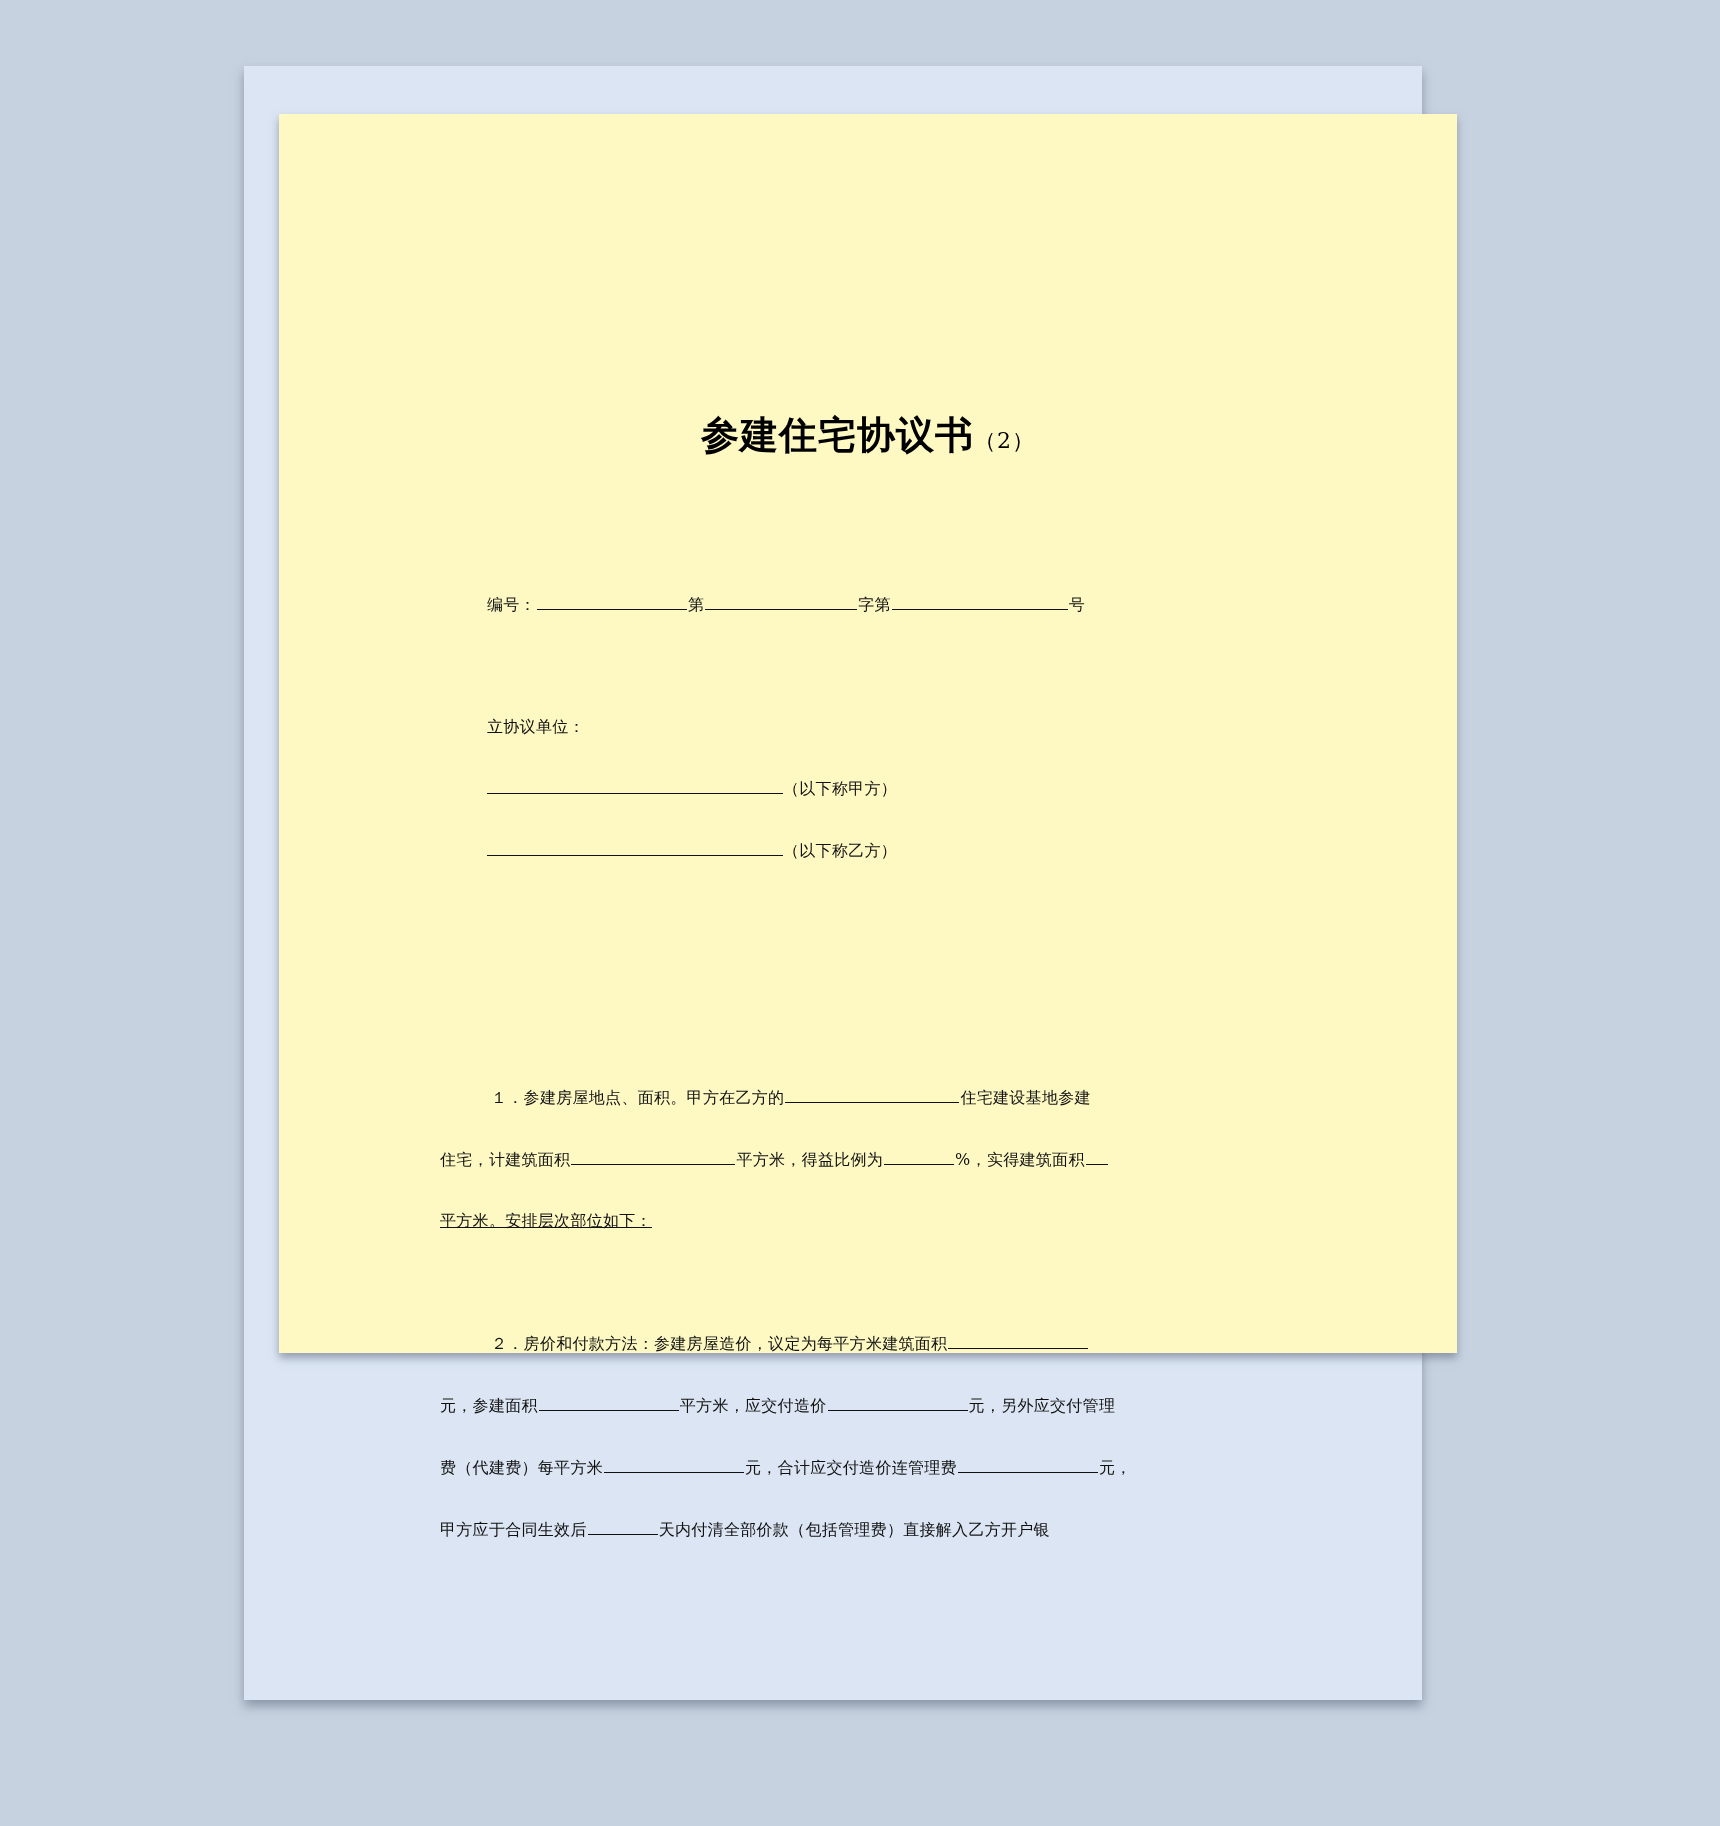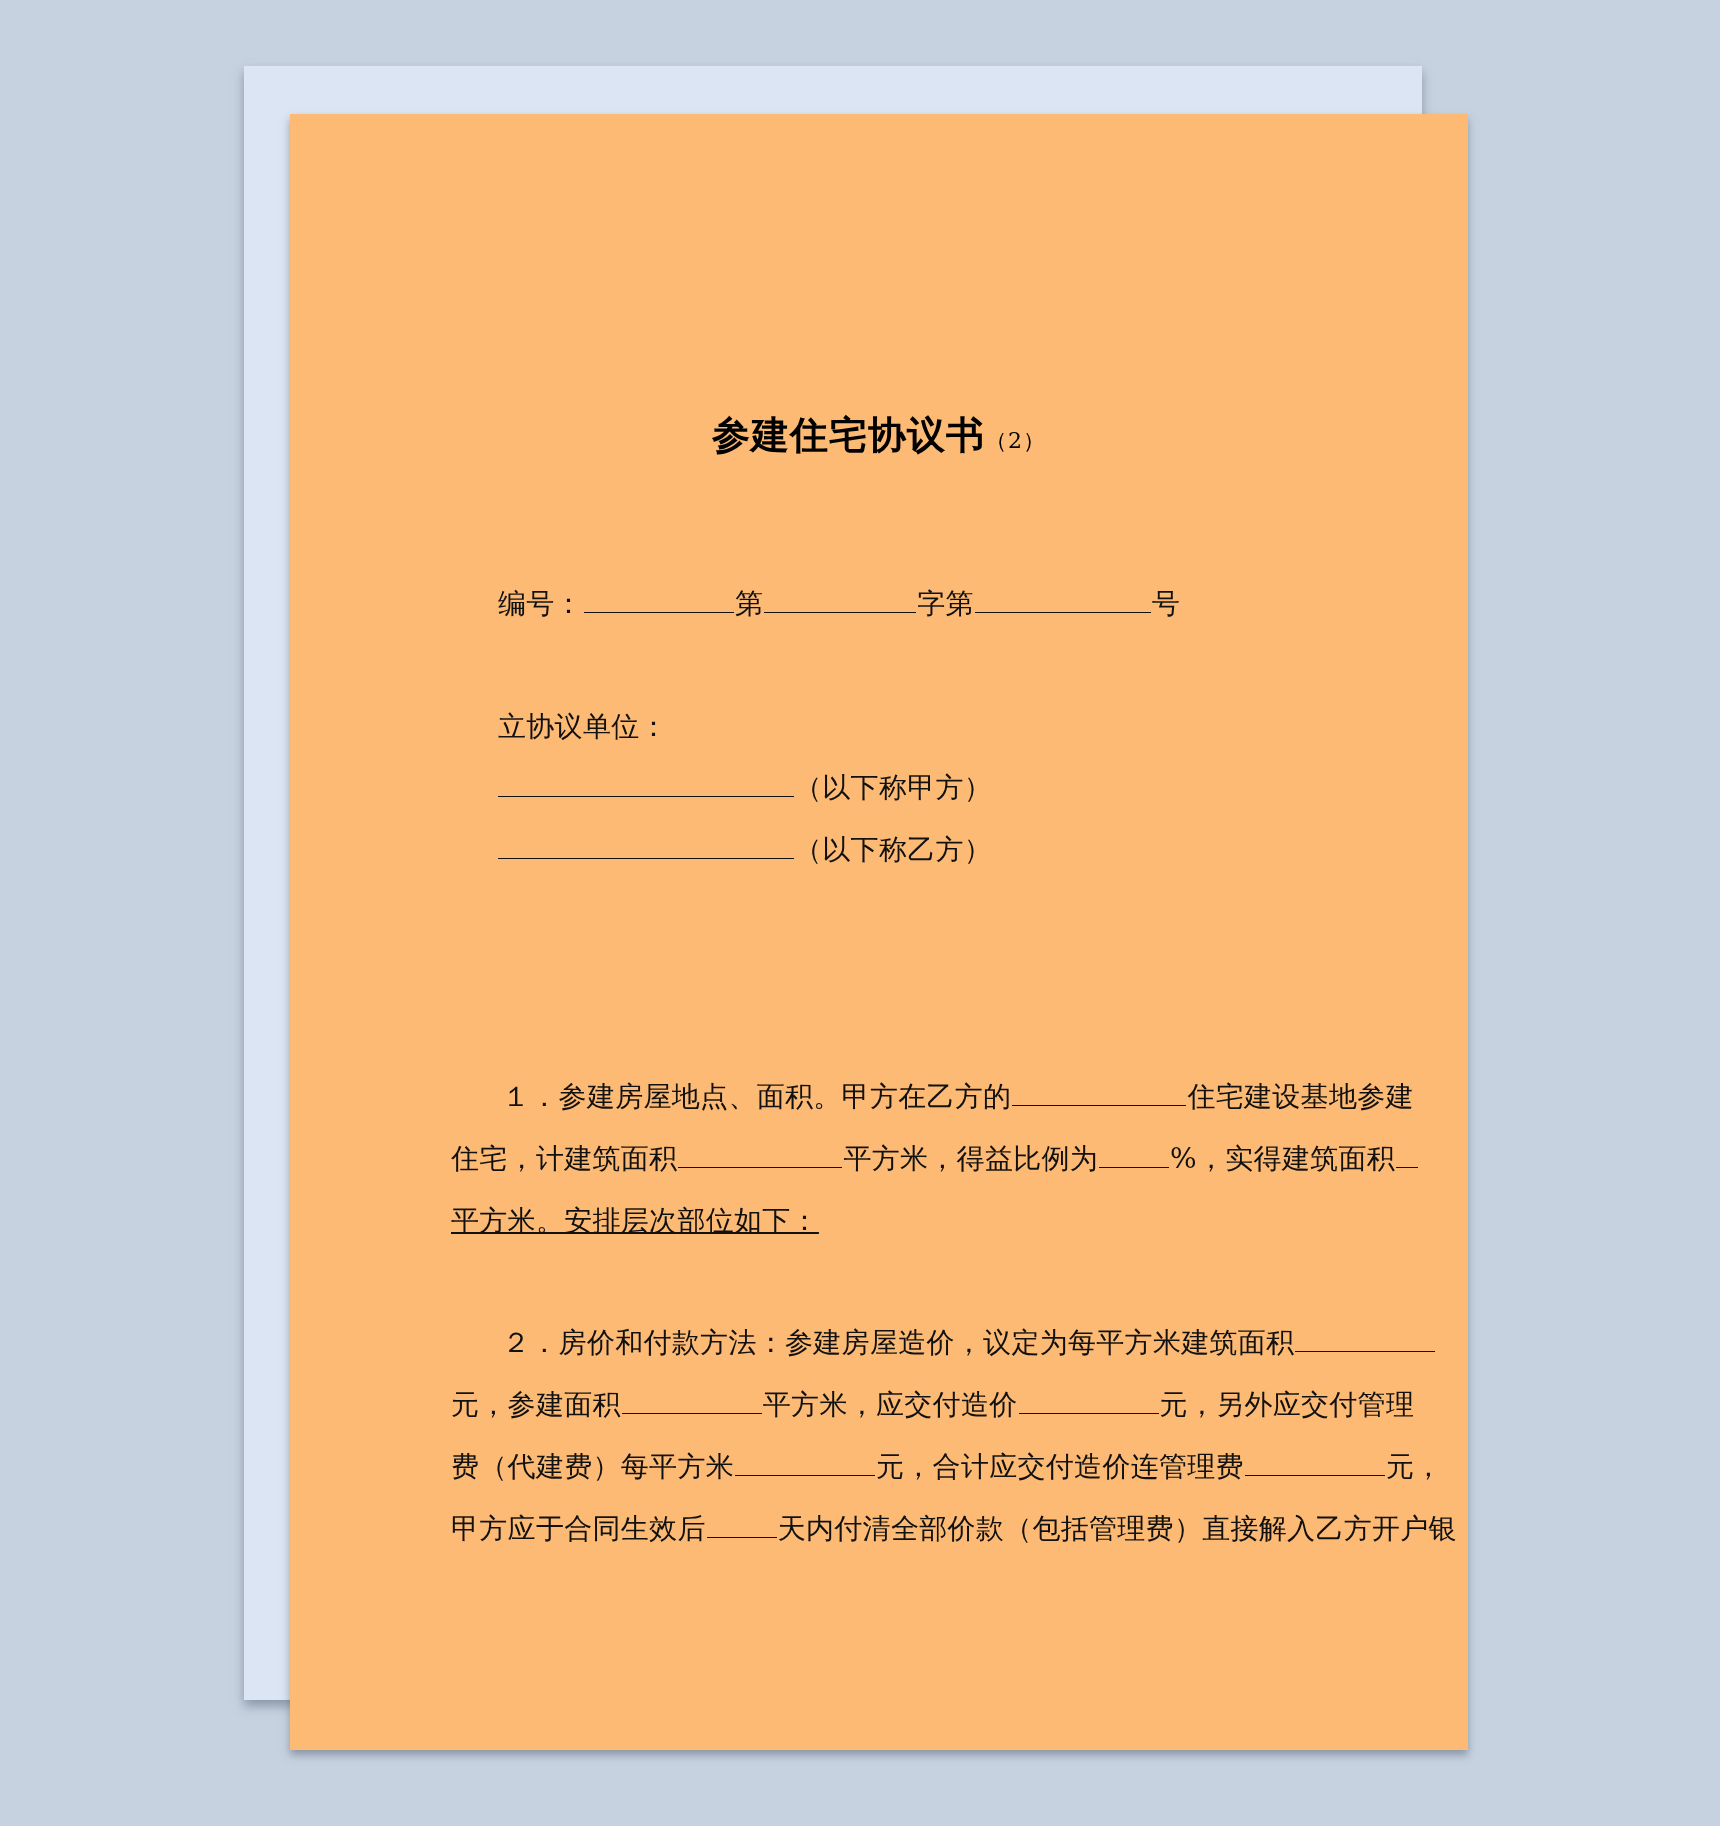--- a/index.html
+++ b/index.html
@@ -10,39 +10,39 @@
     font-family: "DejaVu Serif", "Liberation Serif", serif;
     color: #111;
   }
   .back-page {
     position: absolute; left: 244px; top: 66px;
     width: 1178px; height: 1634px;
     background: #dbe5f3;
     box-shadow: 0 6px 10px rgba(90,100,120,0.55);
   }
   .front-page {
-    position: absolute; left: 290px; top: 114px;
-    width: 1178px; height: 1636px;
-    background: #fdba74;
+    position: absolute; left: 279px; top: 114px;
+    width: 1178px; height: 1239px;
+    background: #fef9c3;
     box-shadow: 0 5px 8px rgba(90,100,120,0.55);
   }
   .title {
     position: absolute; left: 0; right: 0; top: 296px;
     text-align: center;
     font-family: "DejaVu Sans", "Liberation Sans", sans-serif;
     font-weight: bold; font-size: 38px; letter-spacing: 1px;
     color: #000;
   }
   .title .suffix {
     font-family: "DejaVu Serif", serif;
     font-weight: normal; font-size: 22px;
   }
   .line {
     position: absolute; left: 0;
-    font-size: 28px; line-height: 30px; white-space: nowrap;
+    font-size: 16px; line-height: 30px; white-space: nowrap;
     letter-spacing: 0.3px;
   }
   .blank {
     display: inline-block; border-bottom: 1.5px solid #111;
     height: 20px; vertical-align: baseline; margin: 0 1px;
   }
 </style>
 </head>
 <body>
 

